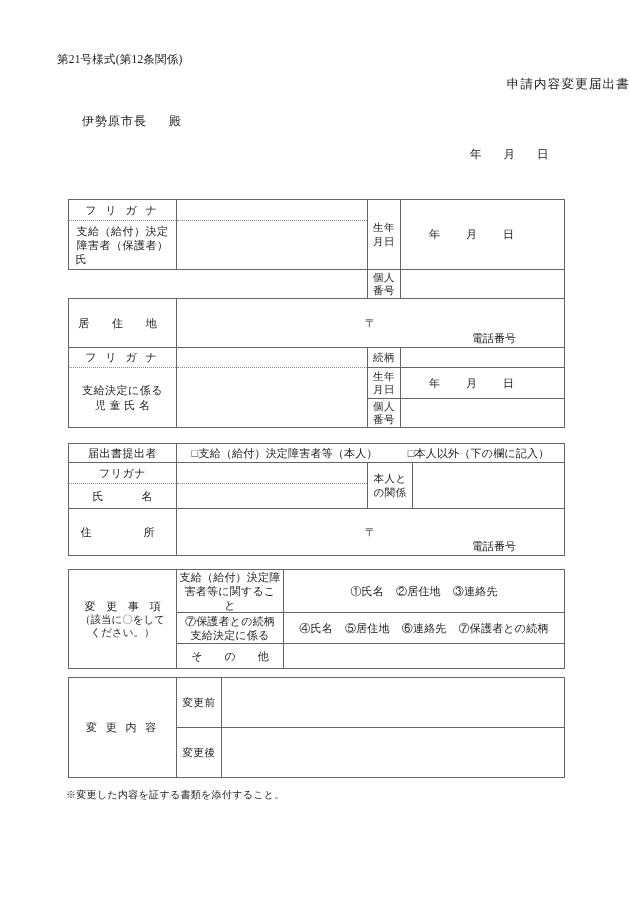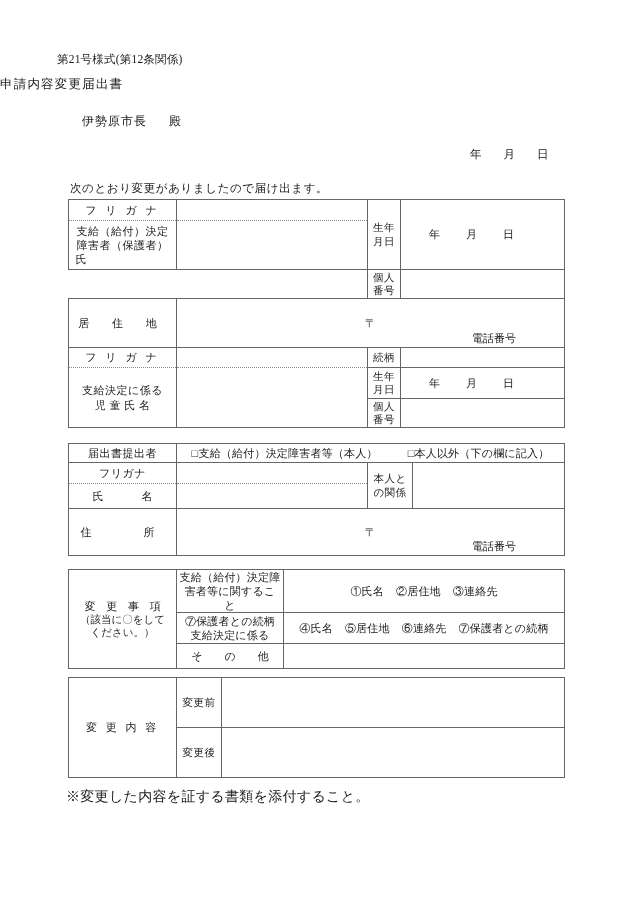--- a/index.html
+++ b/index.html
@@ -30,21 +30,21 @@
     top: 52px;
     font-size: 11.5px;
     letter-spacing: 0.2px;
     white-space: nowrap;
   }
   .doc-title {
     position: absolute;
     left: 0;
     top: 76px;
     width: 630px;
-    text-align: left;
+    text-align: right;
     font-size: 12.5px;
     letter-spacing: 1.2px;
     white-space: nowrap;
   }
   .addressee {
     position: absolute;
     left: 82px;
     top: 113px;
     font-size: 12px;
     letter-spacing: 1px;
@@ -171,42 +171,41 @@
     padding-left: 4px;
     font-size: 11px;
   }
   .chg-label .t2 { display: block; }
   .chg-label .t3 { display: block; }
 
   .footnote {
     position: absolute;
     left: 66px;
     top: 788px;
-    font-size: 14px;
+    font-size: 10px;
     letter-spacing: 0.3px;
     white-space: nowrap;
   }
 </style>
 </head>
 <body>
 
 <div class="page">
 
   <div class="form-no">第21号様式(第12条関係)</div>
   <div class="doc-title">申請内容変更届出書</div>
 
   <div class="addressee">
     <span>伊勢原市長</span><span class="hon">殿</span>
   </div>
 
   <div class="date-line">
     <span>年</span><span>月</span><span>日</span>
   </div>
 
-  <div class="lead">次のとおり変更がありましたので届け出ます。</div>
 
   <table class="frm" style="left:68px; top:199px; width:496px;">
     <colgroup>
       <col style="width:108px">
       <col style="width:191px">
       <col style="width:33px">
       <col style="width:164px">
     </colgroup>
     <tbody>
 

